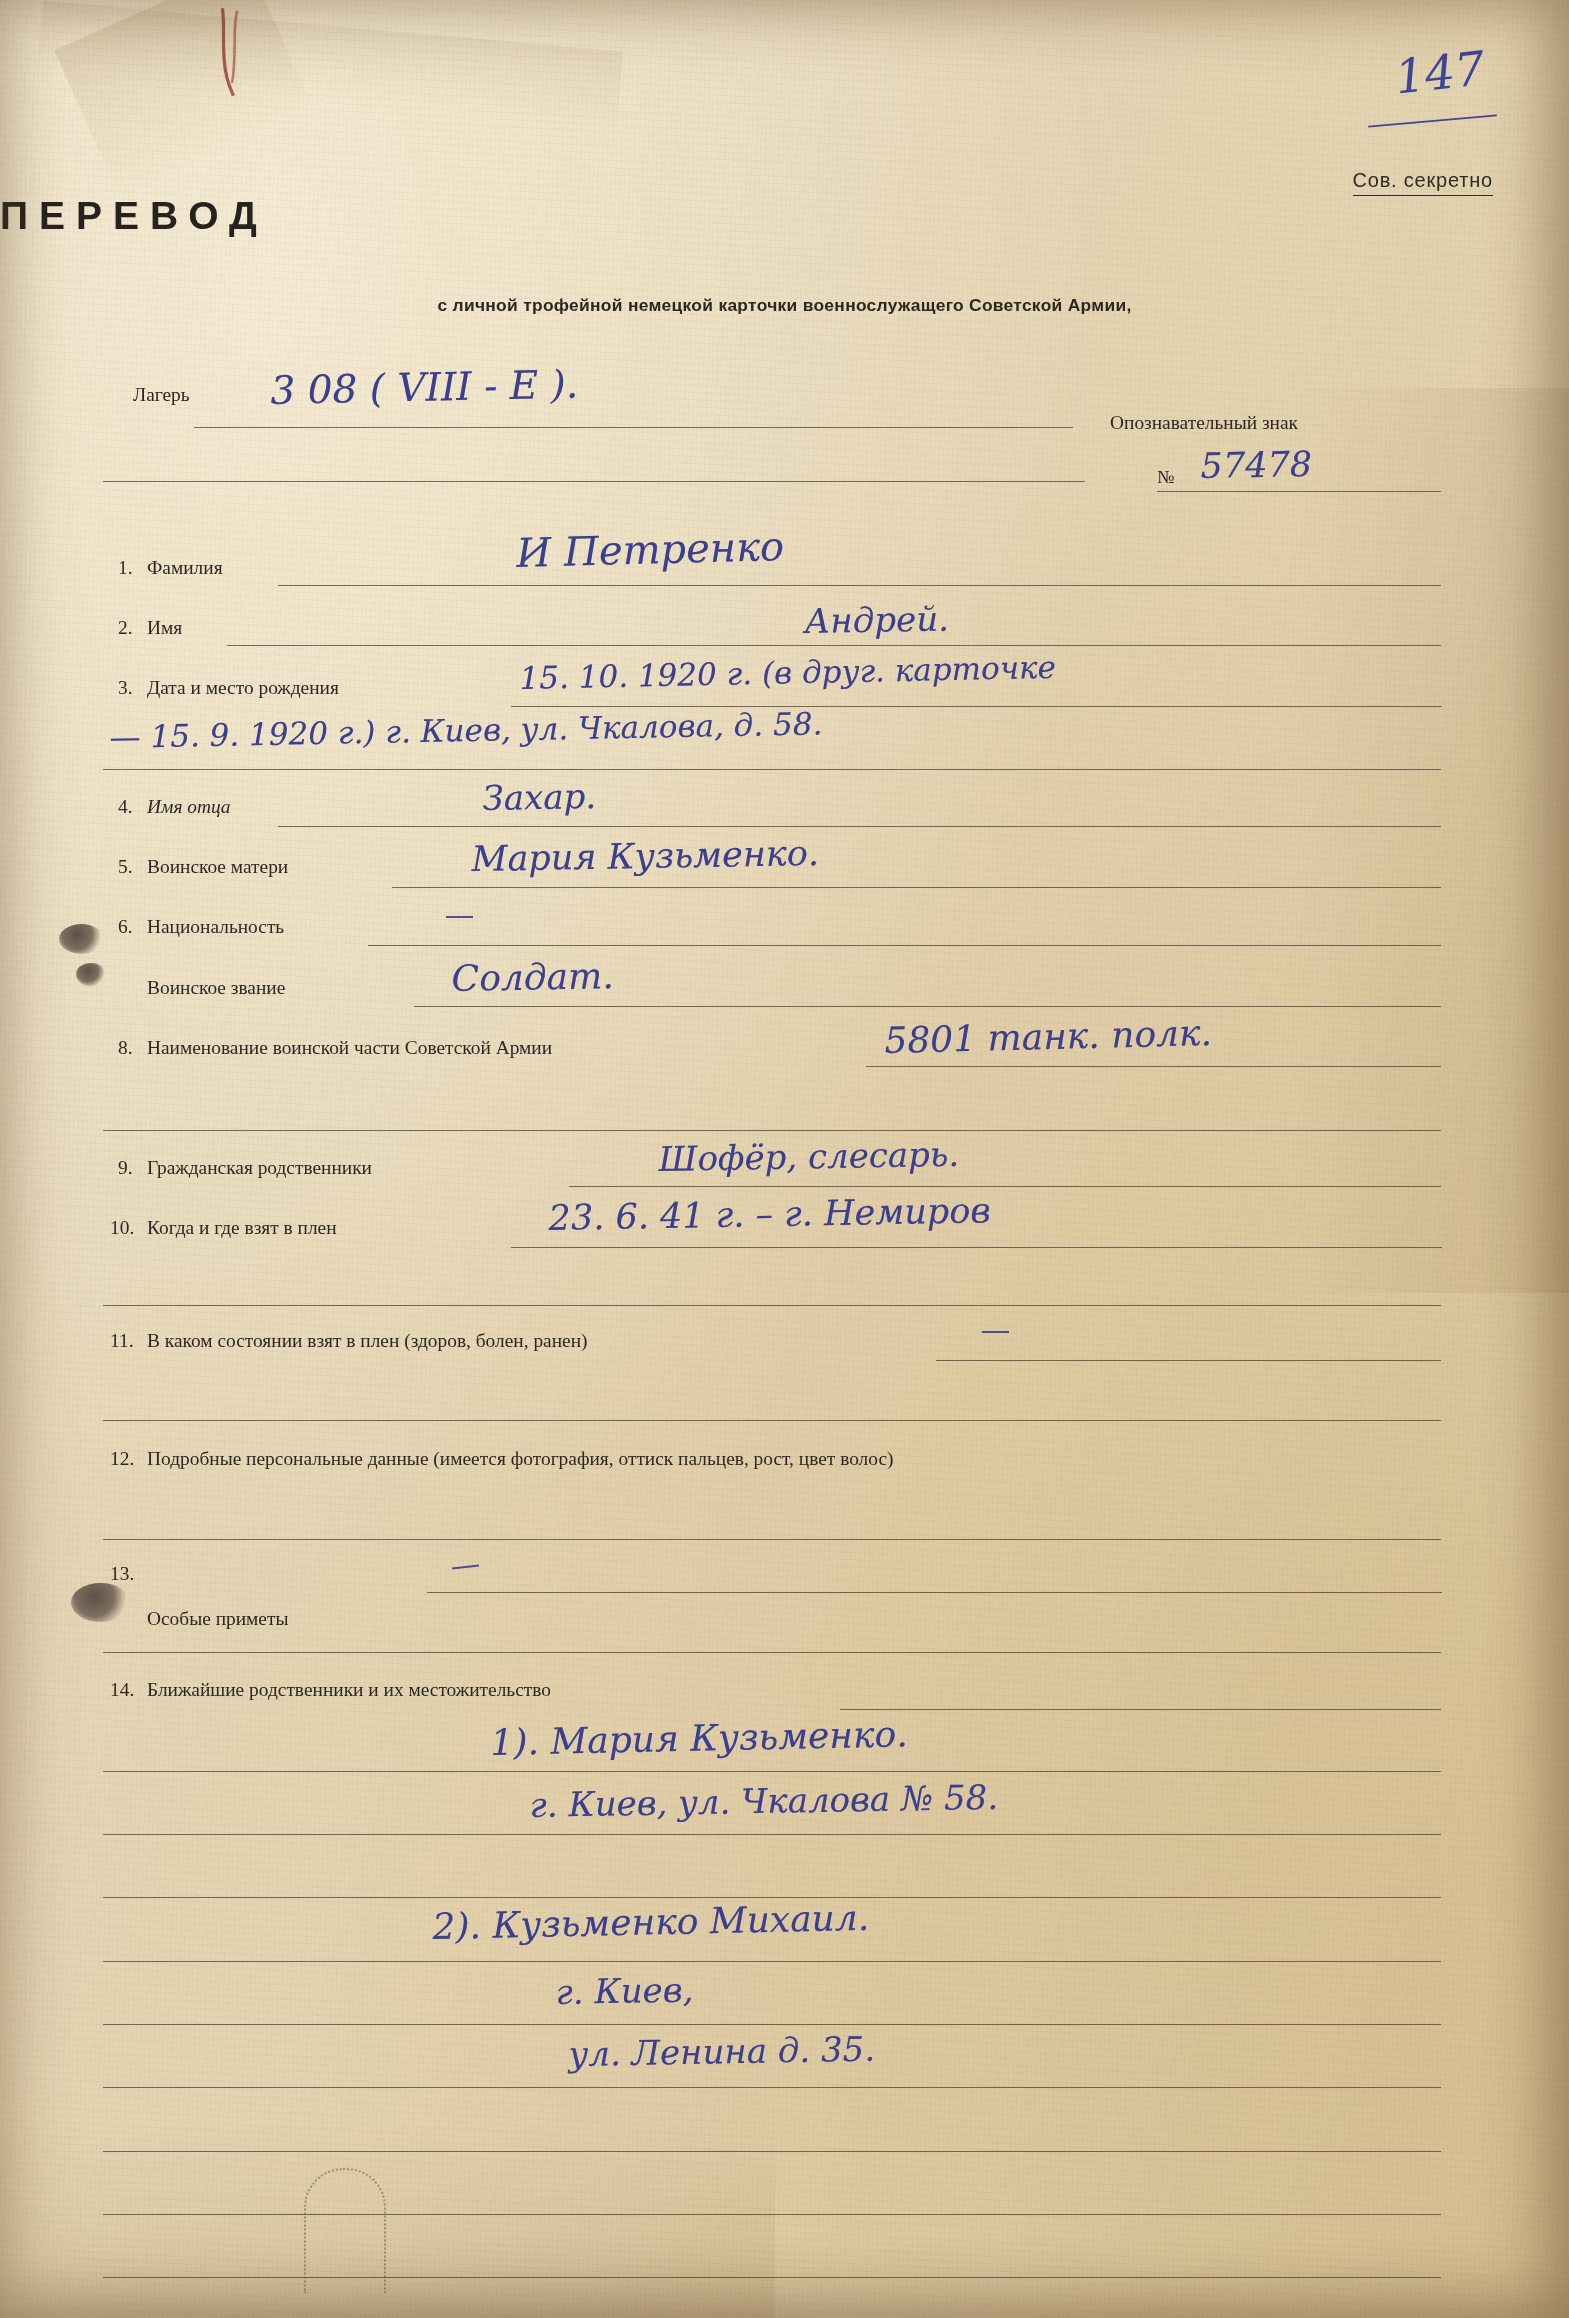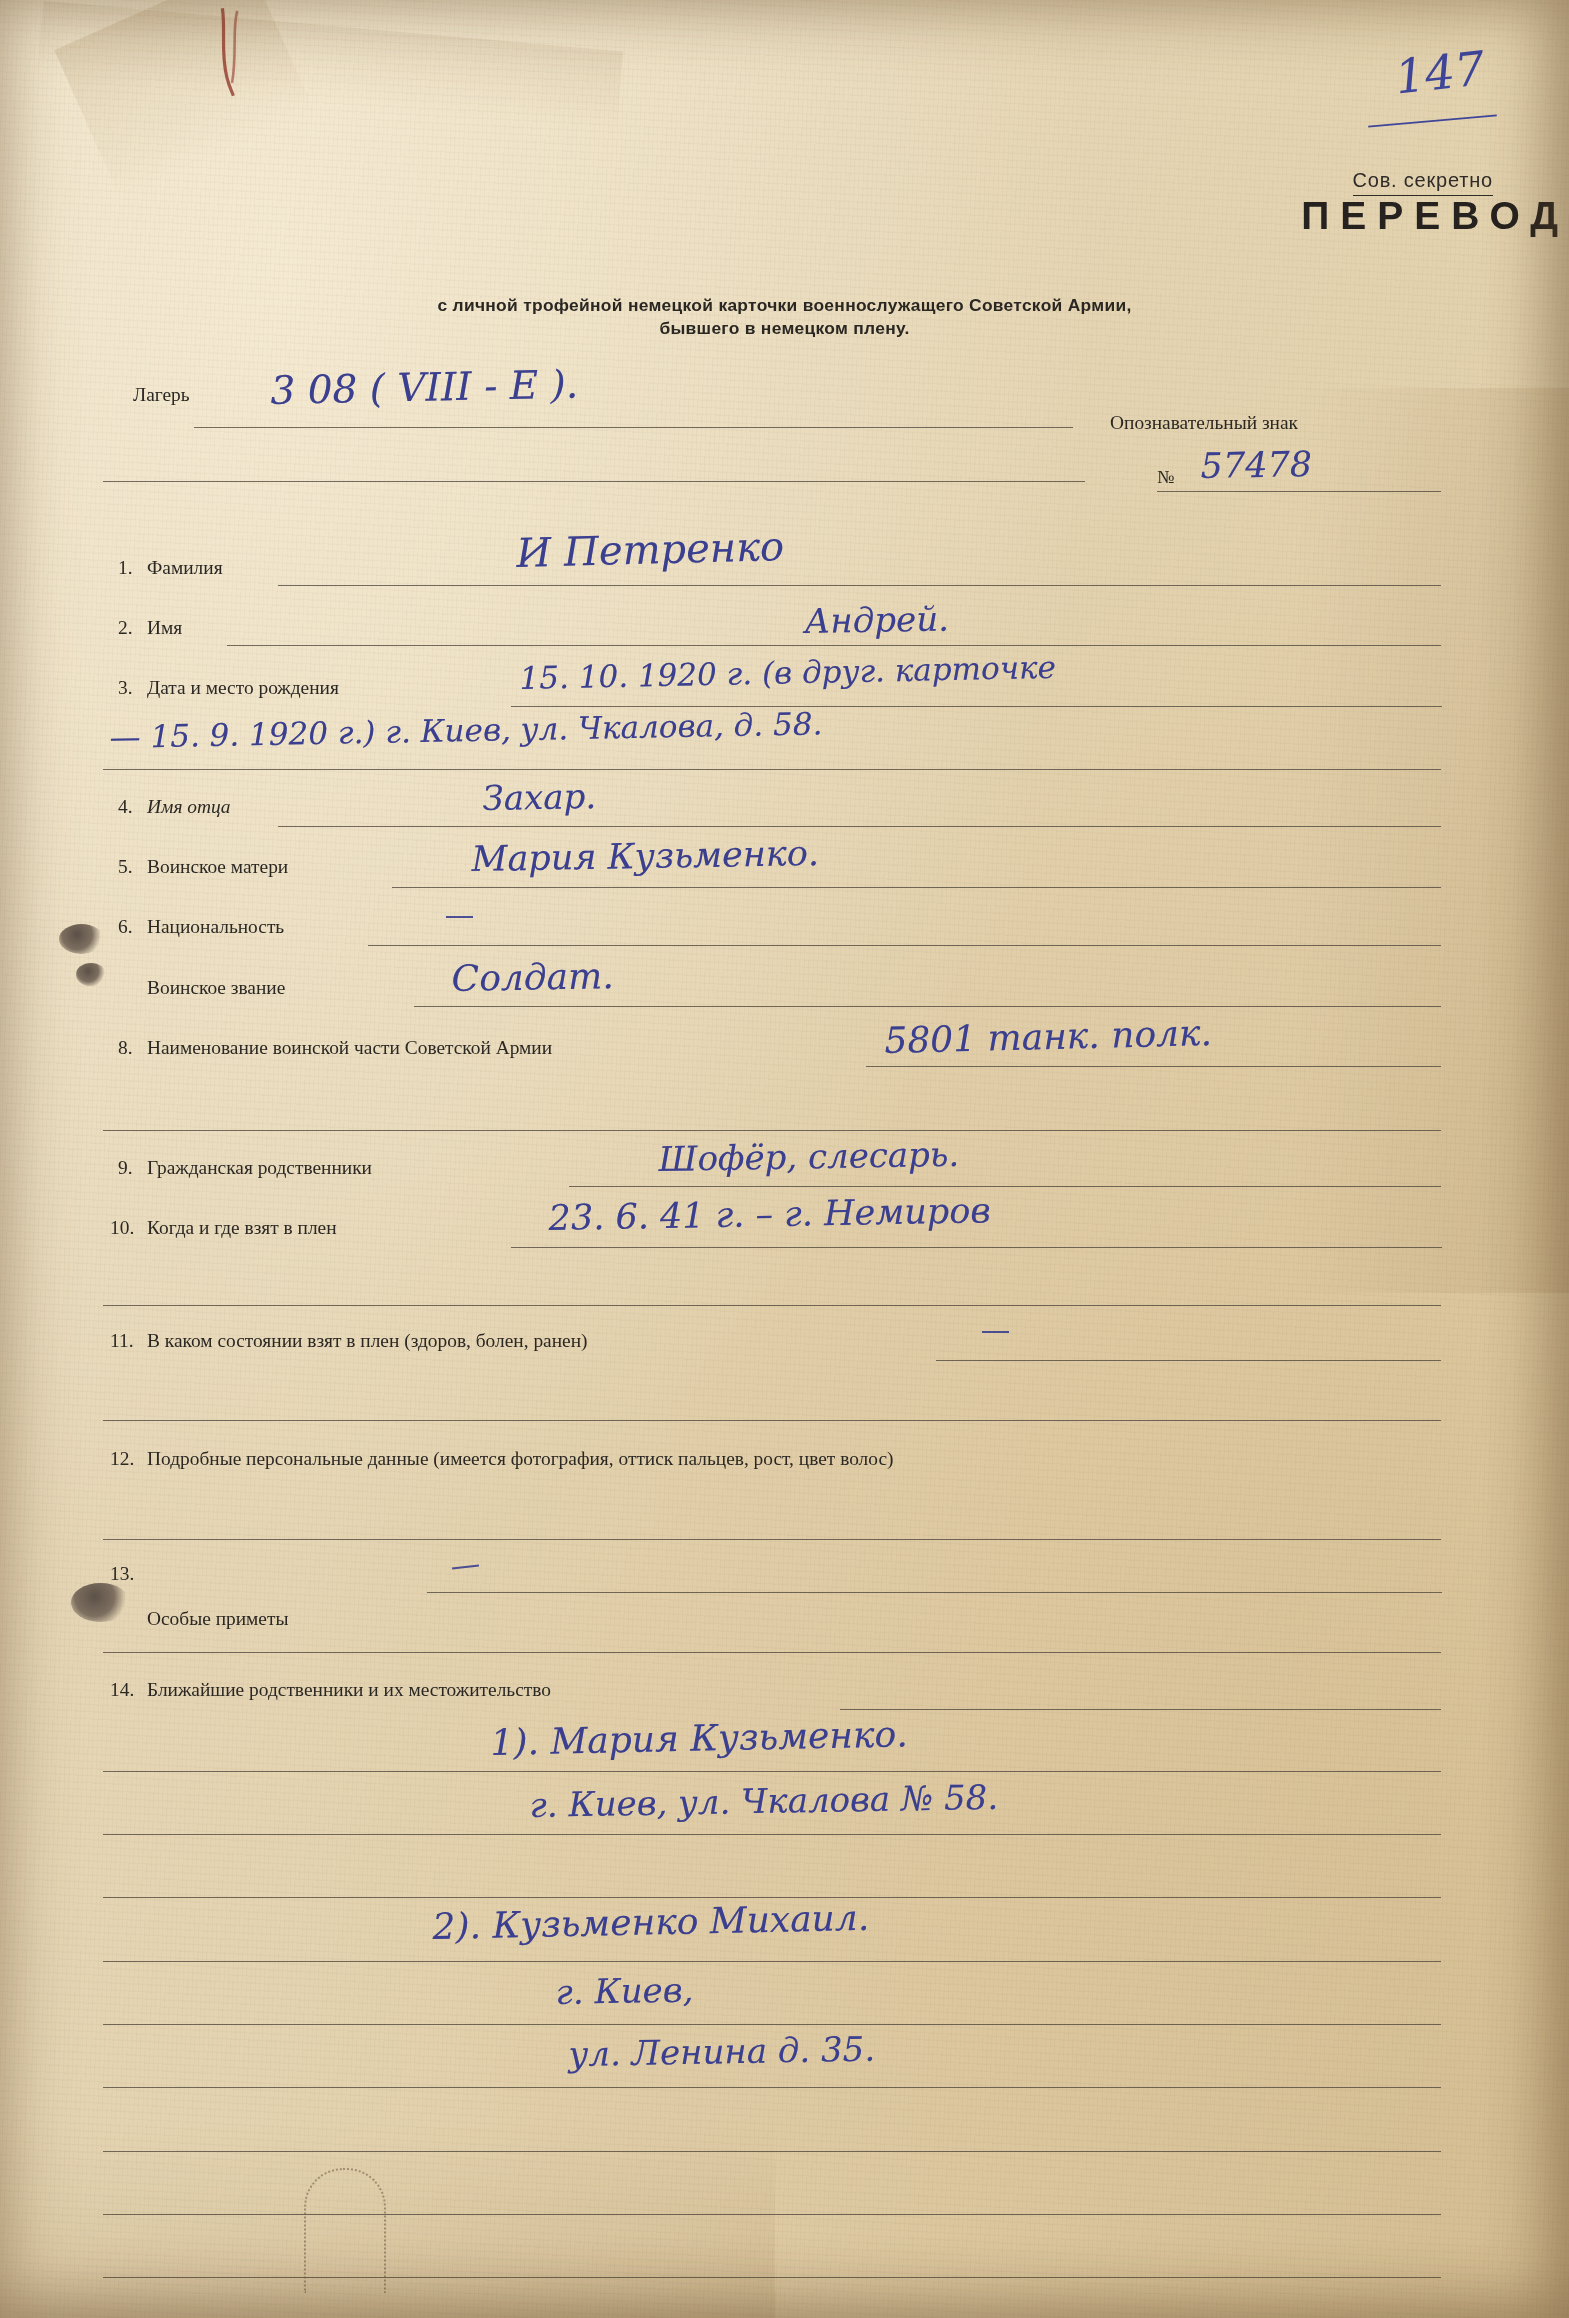--- a/index.html
+++ b/index.html
@@ -77,21 +77,21 @@
     letter-spacing: 0.8px;
     color: #2e2b28;
     border-bottom: 1.9px solid #2f2c28;
     padding-bottom: 3.2px;
   }
 
   .title {
     position: absolute;
     left: 0; right: 0;
     top: 194px;
-    text-align: right;
+    text-align: left;
     font-family: "Liberation Sans", sans-serif;
     font-weight: bold;
     font-size: 39px;
     letter-spacing: 11px;
     color: #25221f;
   }
   .subtitle {
     position: absolute;
     left: 0; right: 0;
     top: 294px;
@@ -186,21 +186,20 @@
   </svg>
 
   <div class="pagenum">147</div>
   <div class="pagenum-underline"></div>
 
   <div class="secret sans">Сов. секретно</div>
 
   <div class="title">ПЕРЕВОД</div>
   <div class="subtitle">
     <div>с личной трофейной немецкой карточки военнослужащего Советской Армии,</div>
-    <div>бывшего в немецком плену.</div>
   </div>
 
   <div class="lbl" style="left:109px; top:384px;margin-left:24px;">Лагерь</div>
   <div class="rule" style="left:194px; top:427px; width:879px;"></div>
   <div class="hw" style="left:271px; top:368px; font-size:39px; transform:rotate(-1.2deg);">3 08 ( VIII - E ).</div>
 
   <div class="lbl" style="left:1110px; top:412px;">Опознавательный знак</div>
   <div class="rule" style="left:103px; top:481px; width:982px;"></div>
   <div class="lbl small" style="left:1157px; top:467px;">№</div>
   <div class="rule" style="left:1157px; top:491px; width:284px;"></div>

